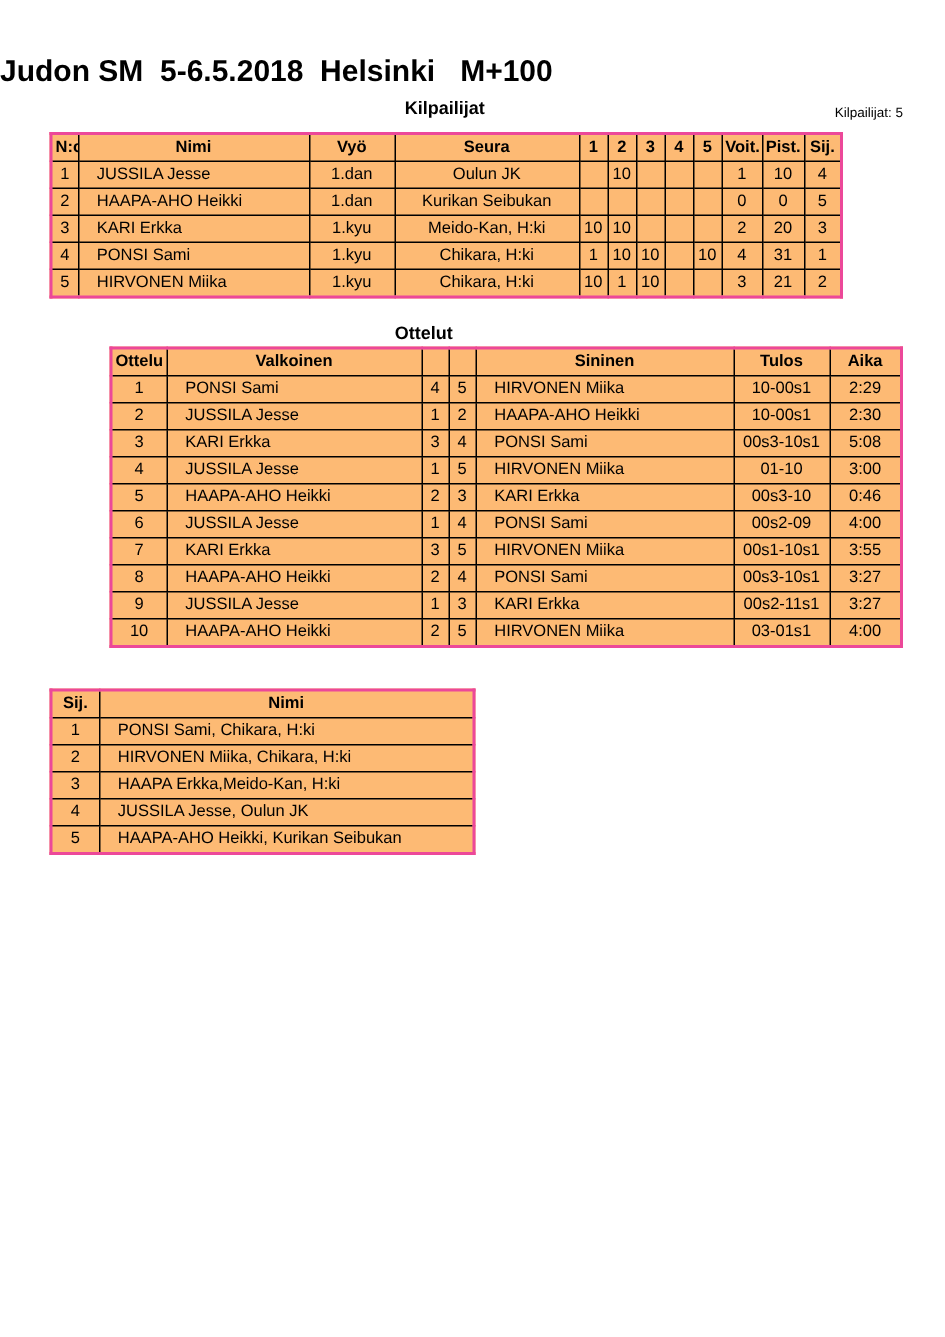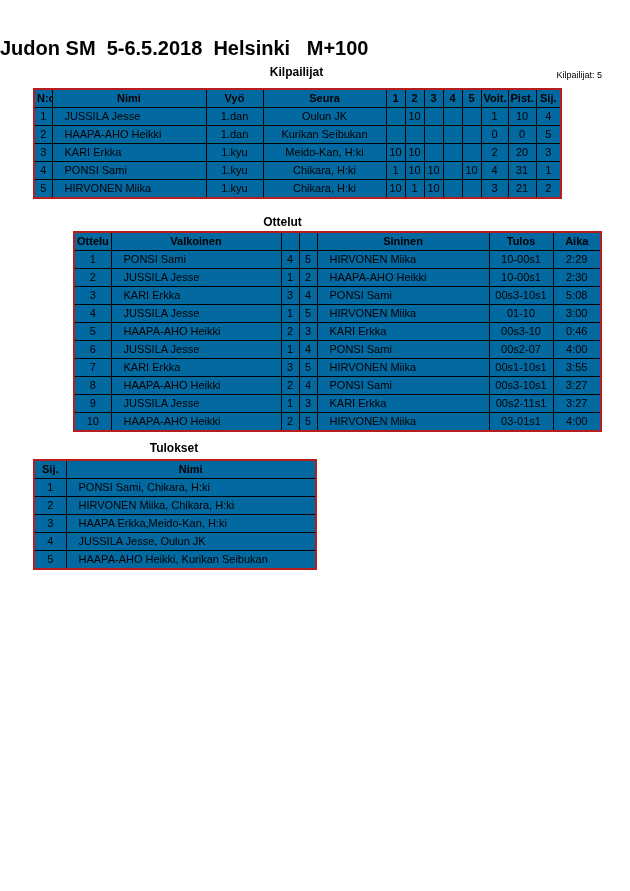--- a/index.html
+++ b/index.html
@@ -23,22 +23,22 @@
   #kilp-heading    { top: 65px;  left: 33px; width: 527px; }
   #ottelut-heading { top: 215px; left: 19px; width: 527px; }
   #tulokset-heading{ top: 441px; left: 33px; width: 282px; }
 
   #count-label { position: absolute; top: 70px; right: 28px; font-size: 9px; }
 
   table {
     position: absolute;
     border-collapse: collapse;
     table-layout: fixed;
-    background: #0369a1;
-    border: 2px solid #b91c1c;
+    background: #fdba74;
+    border: 2px solid #ec4899;
   }
   #t1 { left: 33px; top: 88px;  width: 527px; }
   #t2 { left: 33px; top: 231px; width: 527px; margin-left: 40px; }
   #t3 { left: 33px; top: 459px; width: 282px; }
 
   th, td {
     border: 1px solid #000;
     height: 17px;
     line-height: 17px;
     padding: 0 2px;
@@ -233,21 +233,21 @@
         <td class="left">KARI Erkka</td>
         <td>00s3-10</td>
         <td>0:46</td>
       </tr>
       <tr>
         <td>6</td>
         <td class="left">JUSSILA Jesse</td>
         <td>1</td>
         <td>4</td>
         <td class="left">PONSI Sami</td>
-        <td>00s2-07</td>
+        <td>00s2-09</td>
         <td>4:00</td>
       </tr>
       <tr>
         <td>7</td>
         <td class="left">KARI Erkka</td>
         <td>3</td>
         <td>5</td>
         <td class="left">HIRVONEN Miika</td>
         <td>00s1-10s1</td>
         <td>3:55</td>
@@ -275,21 +275,20 @@
         <td class="left">HAAPA-AHO Heikki</td>
         <td>2</td>
         <td>5</td>
         <td class="left">HIRVONEN Miika</td>
         <td>03-01s1</td>
         <td>4:00</td>
       </tr>
     </tbody>
   </table>
 
-  <div class="section-heading" id="tulokset-heading">Tulokset</div>
 
   <table id="t3">
     <colgroup>
       <col style="width:32px">
         <col style="width:250px">
     </colgroup>
     <thead>
       <tr>
         <th>Sij.</th>
         <th>Nimi</th>

